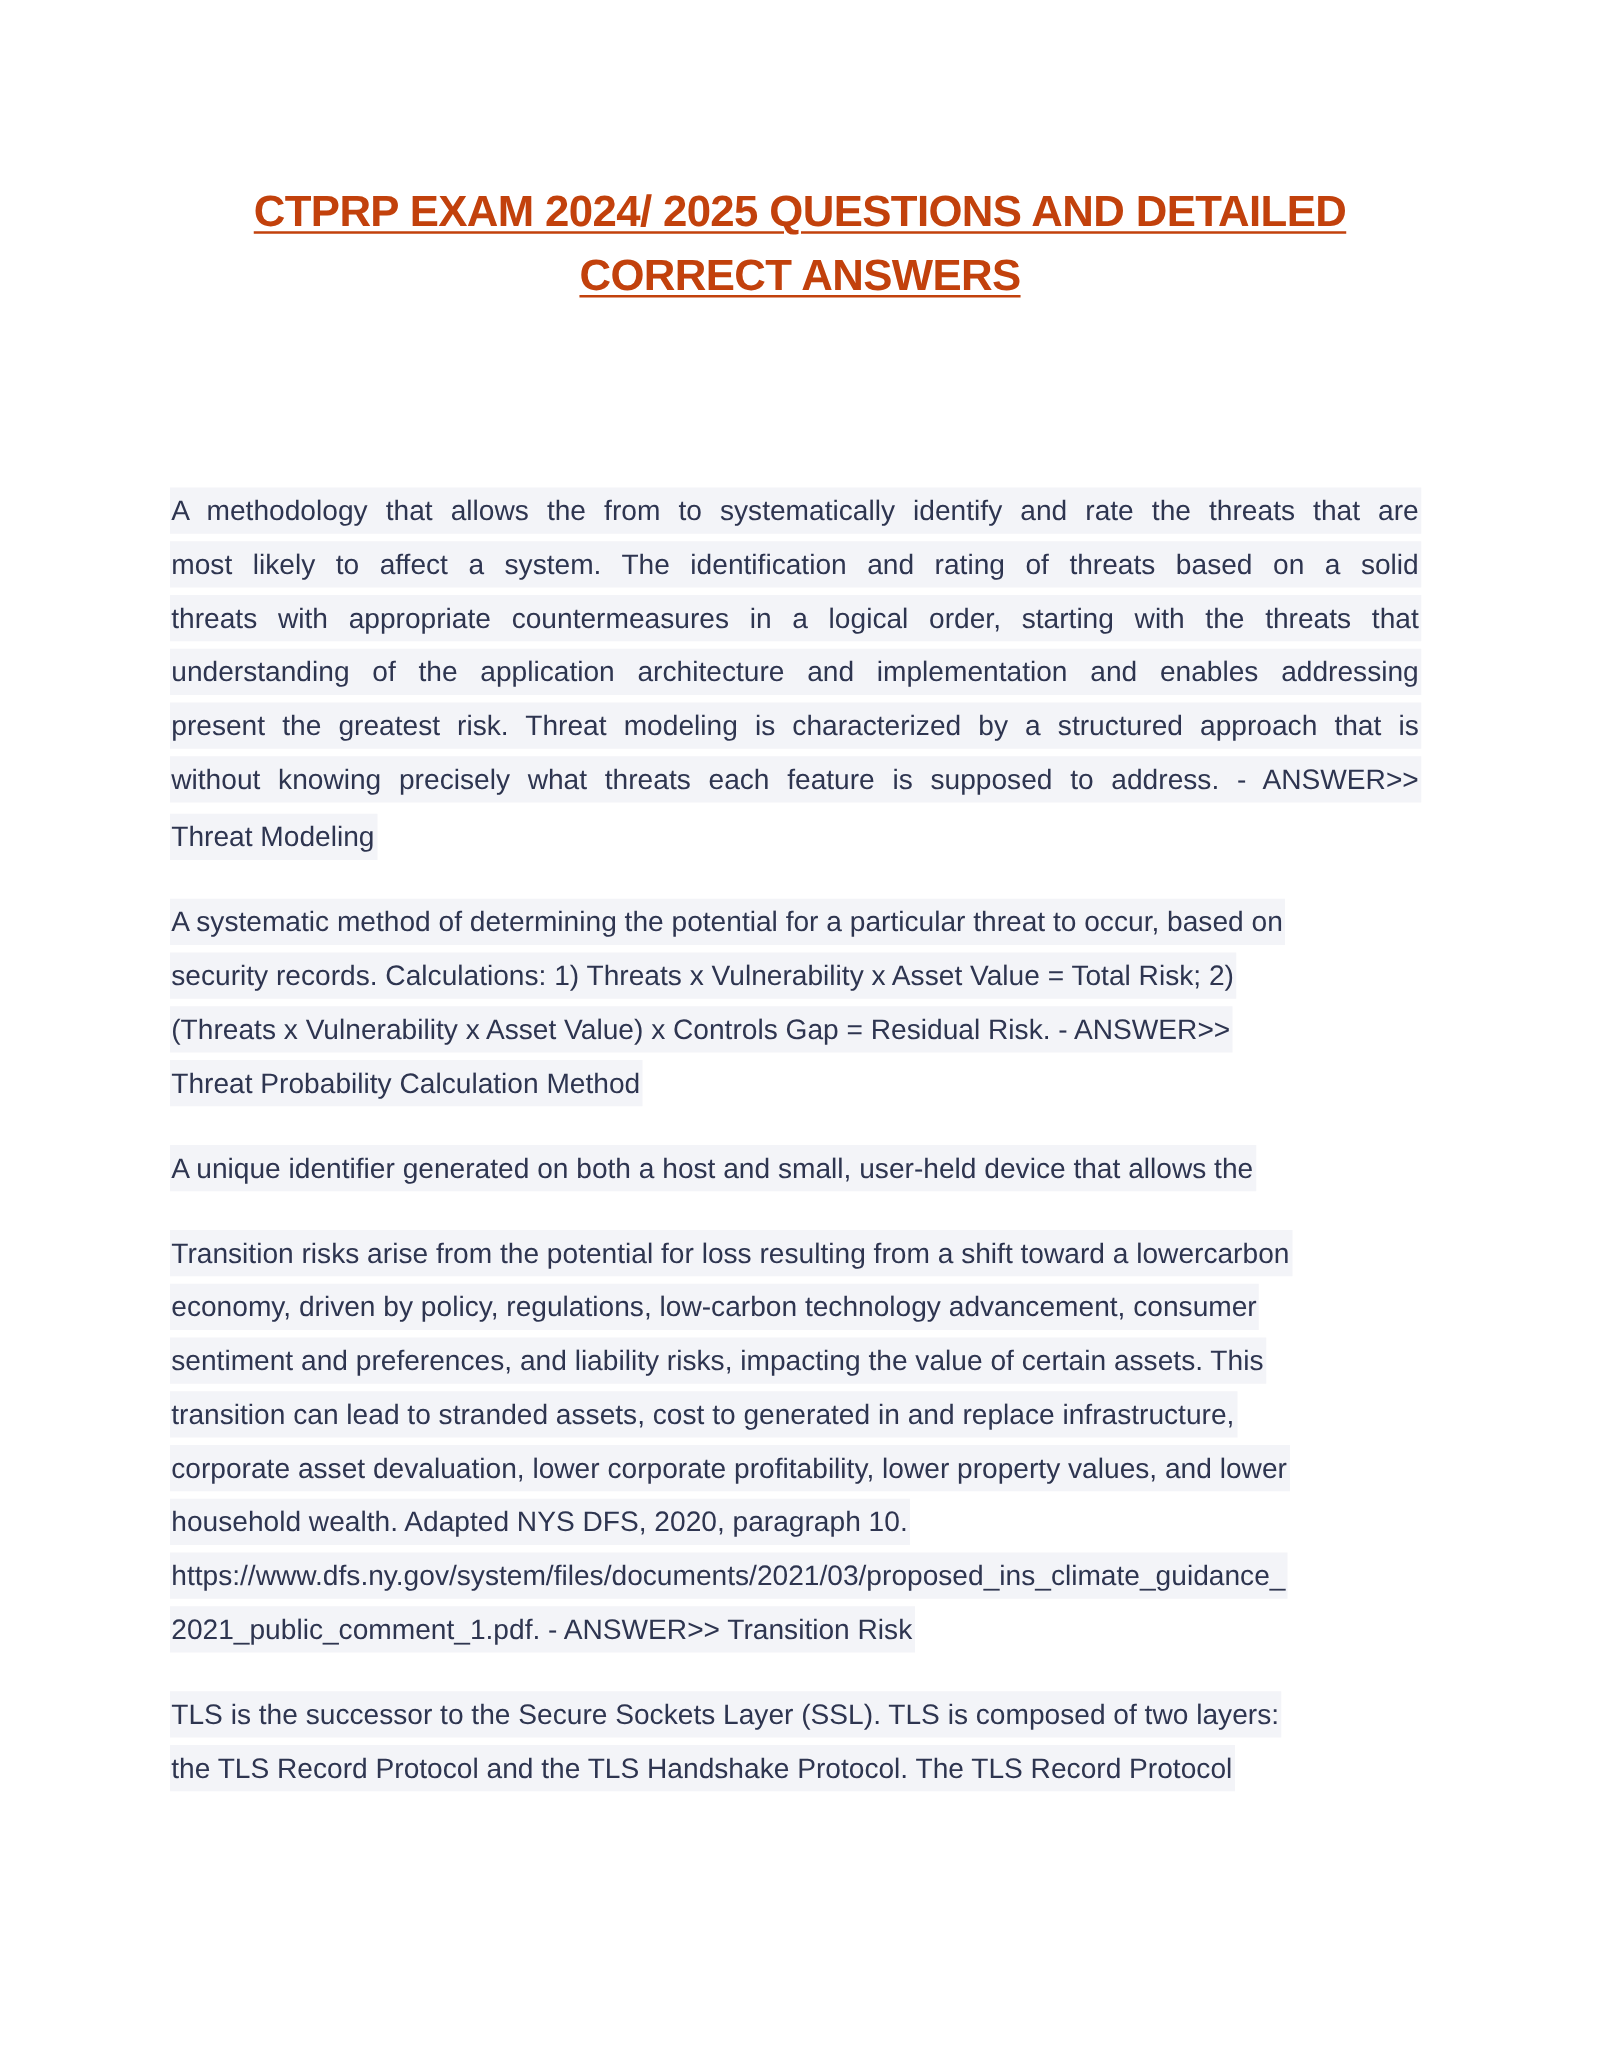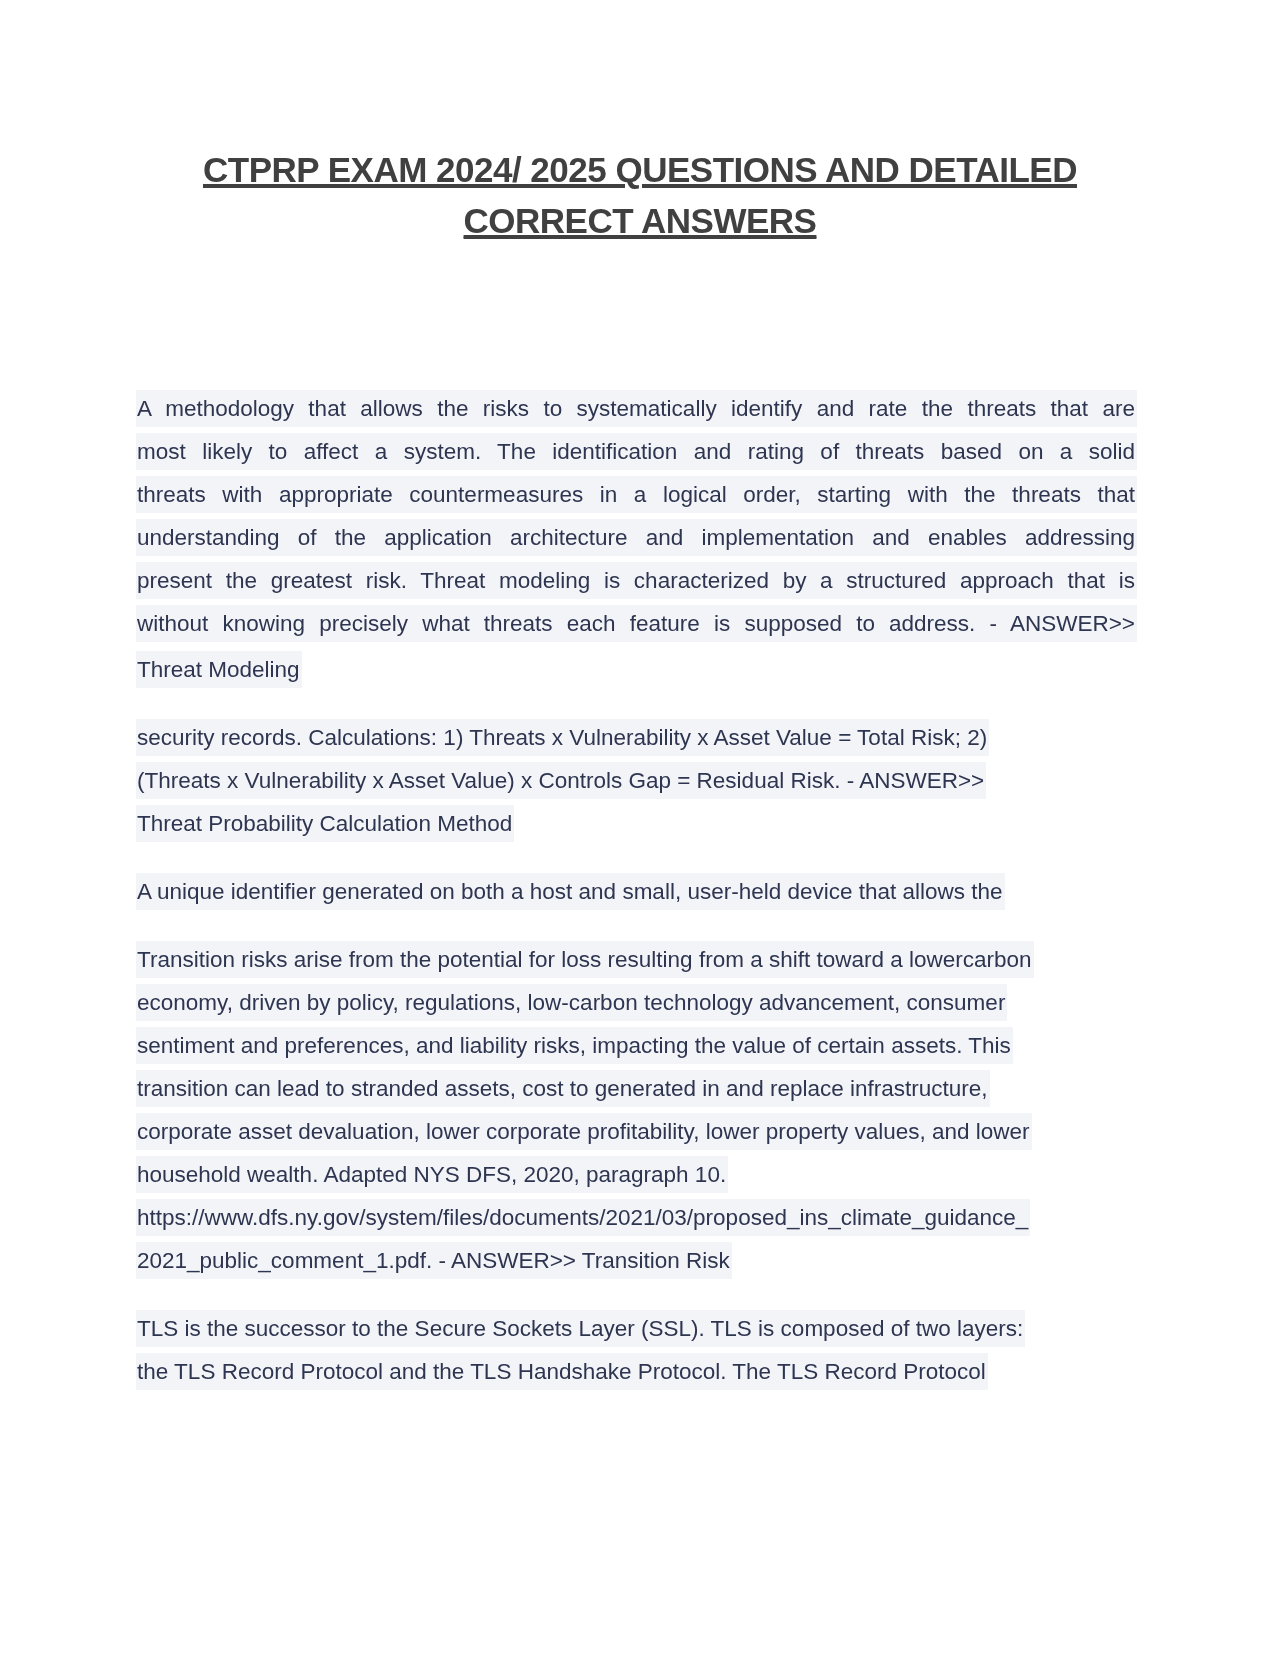--- a/index.html
+++ b/index.html
@@ -2,23 +2,23 @@
 <html><head>
 <meta charset="utf-8">
 <style>
   html, body { margin: 0; padding: 0; background: #ffffff; }
   body { width: 1280px; height: 1656px; overflow: hidden; position: relative;
          font-family: "Liberation Sans", sans-serif; }
   .page { position: absolute; left: 0; top: 0; width: 1280px; height: 1656px; background: #fff; }
 
   .title {
     position: absolute; left: 140px; top: 144px; width: 1000px;
-    text-align: center; color: #404040; font-weight: bold;
+    text-align: center; color: #c2410c; font-weight: bold;
     font-family: "Liberation Sans", sans-serif;
-    font-size: 35px; line-height: 51px; letter-spacing: -0.5px; text-decoration: underline;
+    font-size: 35px; line-height: 51px; letter-spacing: -0.5px;
   }
   .title span { text-decoration: underline; text-decoration-thickness: 2px; text-underline-offset: 4px; }
 
   .body {
     position: absolute; left: 137px; top: 390px; width: 1000px;
     color: #2e3550; font-size: 22.5px;
   }
   .para { margin: 0 0 25px 0; }
   .line {
     display: block; height: 43px; line-height: 43px; white-space: nowrap;
@@ -34,40 +34,41 @@
 
 <div class="page">
   <div class="title">
     <span>CTPRP EXAM 2024/ 2025 QUESTIONS AND DETAILED</span><br>
     <span>CORRECT ANSWERS</span>
   </div>
 
   <div class="body" id="body">
       <div class="para">
         <div class="line just">
-          <span>A methodology that allows the risks to systematically identify and rate the threats that are</span>
+          <span>A methodology that allows the from to systematically identify and rate the threats that are</span>
         </div>
         <div class="line just">
           <span>most likely to affect a system. The identification and rating of threats based on a solid</span>
         </div>
         <div class="line just">
           <span>threats with appropriate countermeasures in a logical order, starting with the threats that</span>
         </div>
         <div class="line just">
           <span>understanding of the application architecture and implementation and enables addressing</span>
         </div>
         <div class="line just">
           <span>present the greatest risk. Threat modeling is characterized by a structured approach that is</span>
         </div>
         <div class="line just">
           <span>without knowing precisely what threats each feature is supposed to address. -  ANSWER&gt;&gt;</span>
         </div>
         <div class="line"><span>Threat Modeling</span></div>
       </div>
       <div class="para">
+        <div class="line"><span>A systematic method of determining the potential for a particular threat to occur, based on</span></div>
         <div class="line"><span>security records. Calculations: 1) Threats x Vulnerability x Asset Value = Total Risk; 2)</span></div>
         <div class="line"><span>(Threats x Vulnerability x Asset Value) x Controls Gap = Residual Risk. -  ANSWER&gt;&gt;</span></div>
         <div class="line"><span>Threat Probability Calculation Method</span></div>
       </div>
       <div class="para">
         <div class="line"><span>A unique identifier generated on both a host and small, user-held device that allows the</span></div>
       </div>
       <div class="para">
         <div class="line"><span>Transition risks arise from the potential for loss resulting from a shift toward a lowercarbon</span></div>
         <div class="line"><span>economy, driven by policy, regulations, low-carbon technology advancement, consumer</span></div>

